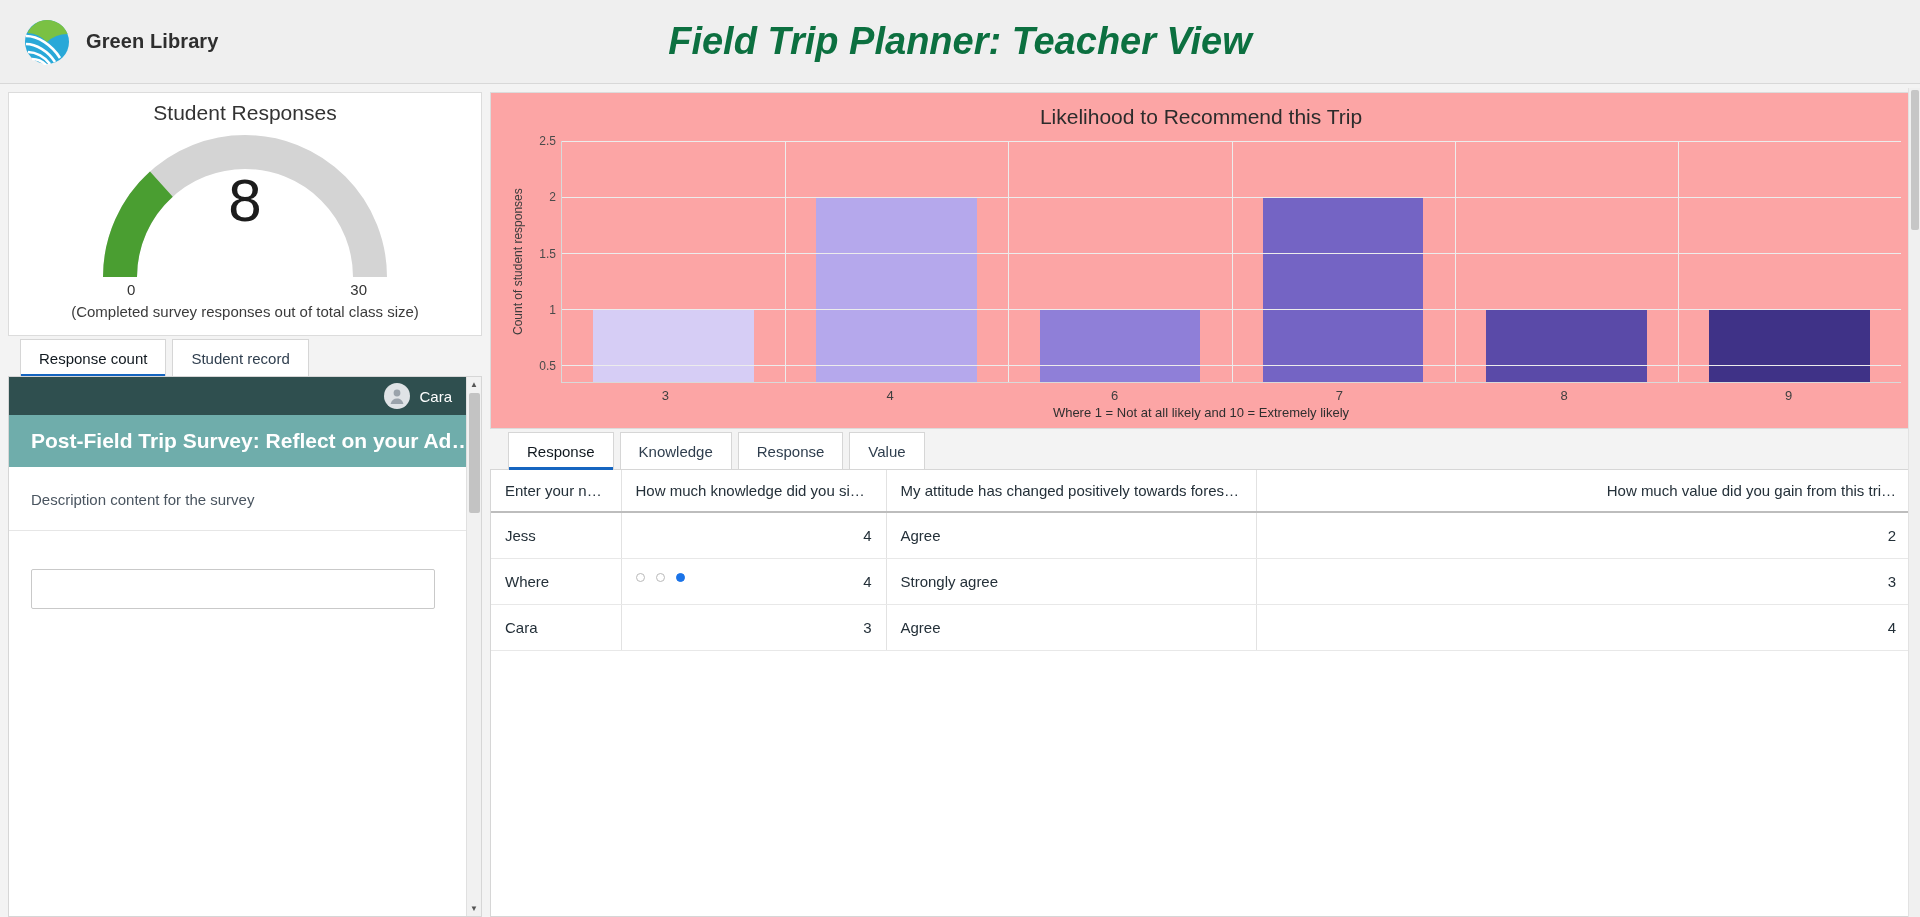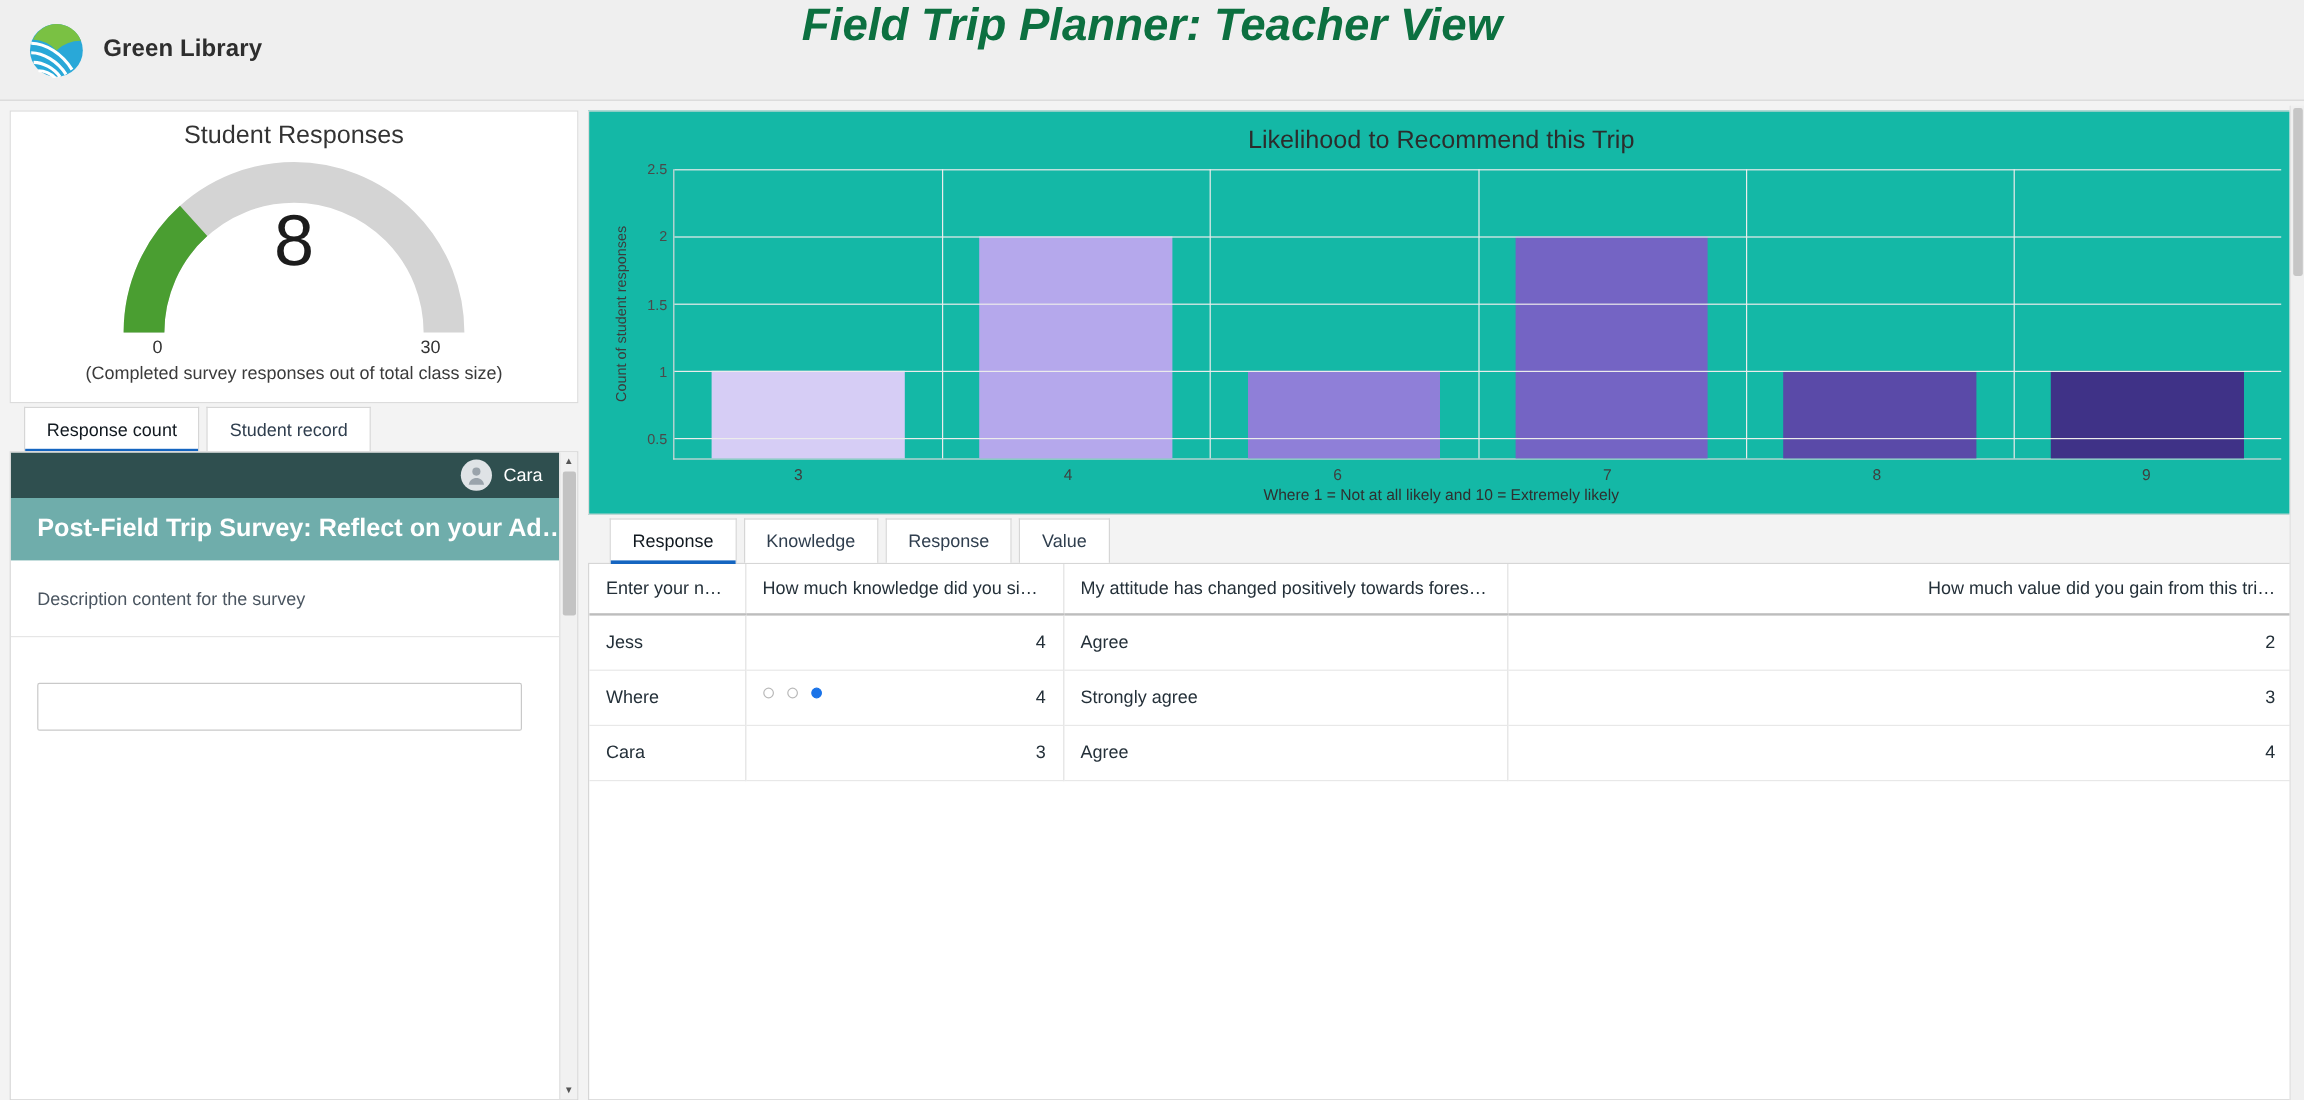--- a/index.html
+++ b/index.html
@@ -10,20 +10,21 @@
     color: #2b2b2b;
     -webkit-font-smoothing: antialiased;
   }
 
   
   .banner {
     height: 84px;
     background: #efefef;
     border-bottom: 1px solid #d8d8d8;
     display: flex;
+    align-items: center;
     position: relative;
   }
   .brand { display: flex; align-items: center; gap: 16px; padding-left: 24px; }
   .logo { width: 46px; height: 46px; flex: none; }
   .brand-name { font-size: 20px; font-weight: 700; color: #2e2e2e; letter-spacing: .1px; }
   .app-title {
     position: absolute; left: 0; right: 0; text-align: center;
     font-size: 38px; font-style: italic; font-weight: 700;
     color: #0c7040; pointer-events: none;
   }
@@ -116,21 +117,21 @@
   }
   .vscroll .arrow-up { top: 0; }
   .vscroll .arrow-down { bottom: 0; }
   .vscroll .thumb {
     position: absolute; top: 16px; left: 2px; width: 11px; height: 120px;
     background: #c3c3c3; border-radius: 2px;
   }
 
   
   .chart-card {
-    background: #14b8a6; border: 1px solid #dcdcdc; flex: none;
+    background: #fca5a5; border: 1px solid #dcdcdc; flex: none;
     height: 337px; display: flex; flex-direction: column; padding: 6px 10px 4px 10px;
   }
   .chart-title { text-align: center; font-size: 21px; color: #2c2c2c; margin-top: 6px; }
   .plot-area { flex: 1; display: flex; margin-top: 12px; min-height: 0; }
   .ylabel {
     writing-mode: vertical-rl; transform: rotate(180deg);
     font-size: 12px; color: #3c3c3c; display: flex;
     align-items: center; justify-content: center; width: 18px; flex: none;
     margin-left: 8px;
   }

